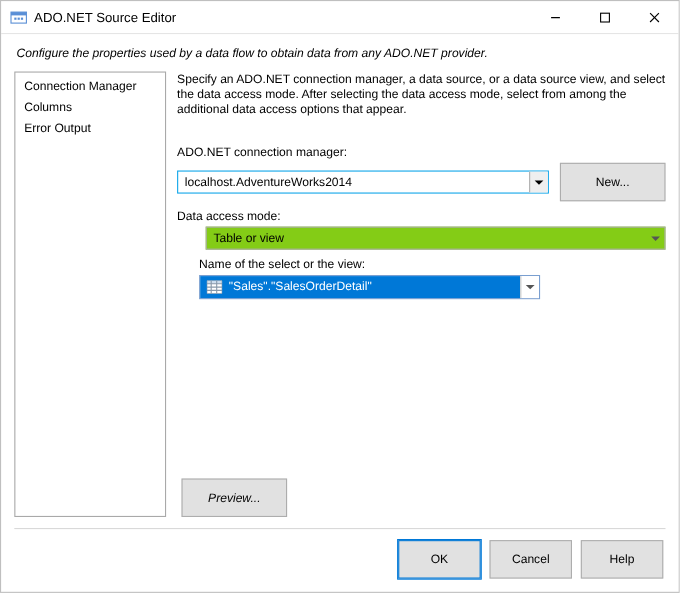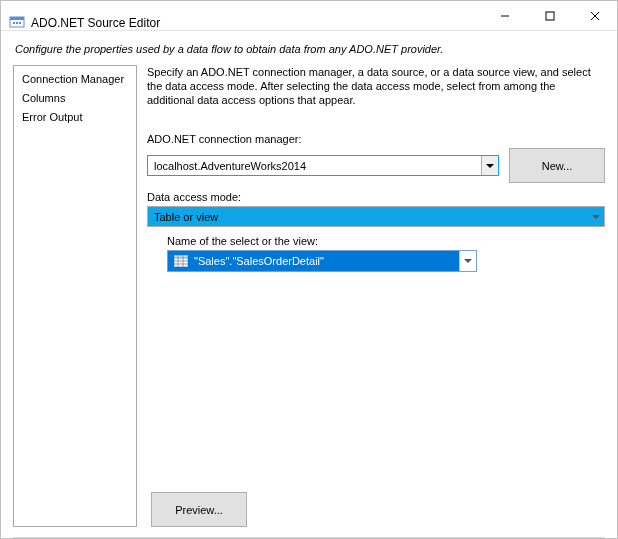--- a/index.html
+++ b/index.html
@@ -17,21 +17,21 @@
     width: 618px;
     height: 539px;
     border: 1px solid #bfbfbf;
     background: #fff;
     display: flex;
     flex-direction: column;
   }
   .titlebar {
     height: 30px;
     display: flex;
-    align-items: flex-end;
+    align-items: center;
     padding: 0 0 0 8px;
     border-bottom: 1px solid #e5e5e5;
   }
   .titlebar .app-icon {
     width: 16px; height: 16px;
     margin-right: 6px;
     display: inline-flex; align-items: center; justify-content: center;
   }
   .titlebar .title {
     flex: 1;
@@ -57,21 +57,21 @@
     font-style: italic;
   }
   .body {
     flex: 1;
     display: flex;
     padding: 0 12px 10px 12px;
     gap: 10px;
     min-height: 0;
   }
   .sidebar {
-    width: 124px;
+    width: 138px;
     border: 1px solid #a9a9a9;
     background: #fff;
     padding: 4px 0;
   }
   .sidebar-item {
     padding: 2px 8px;
     font-size: 11px;
     line-height: 15px;
     cursor: default;
   }
@@ -113,21 +113,22 @@
   .combo .arrow {
     position: absolute;
     right: 0; top: 0; bottom: 0;
     width: 17px;
     display: flex; align-items: center; justify-content: center;
     border-left: 1px solid #adadad;
     background: #efefef;
   }
   .combo.light {
     border: 1px solid #adadad;
-    background: #0ea5e9;
+    background: #84cc16;
+    margin-left: 26px;
   }
   .combo.light .arrow { border-left: none; background: transparent; }
   .btn {
     height: 35px;
     min-width: 75px;
     padding: 0 14px;
     border: 1px solid #adadad;
     background: #e1e1e1;
     font-size: 11px;
     display: inline-flex;
@@ -159,21 +160,21 @@
     width: 17px;
     display: flex; align-items: center; justify-content: center;
     background: #fff;
     border-left: 1px solid #c8c8c8;
   }
   .table-icon {
     width: 14px; height: 12px;
     display: inline-block;
   }
   .spacer { flex: 1; }
-  .preview-row { margin-top: auto; padding-left: 4px; }
+  .preview-row { margin-top: auto; padding-left: 4px; font-style: italic; }
   .divider {
     height: 1px;
     background: #d9d9d9;
     margin: 0 12px;
   }
   .footer {
     display: flex;
     justify-content: flex-end;
     gap: 8px;
     padding: 10px 14px 12px 14px;
@@ -290,14 +291,19 @@
       <div class="spacer"></div>
 
       <div class="preview-row">
         <div class="btn" style="width:96px">Preview...</div>
       </div>
     </div>
   </div>
 
   <div class="divider"></div>
 
+  <div class="footer">
+    <div class="btn primary">OK</div>
+    <div class="btn">Cancel</div>
+    <div class="btn">Help</div>
+  </div>
 
 </div>
 
 </body></html>

